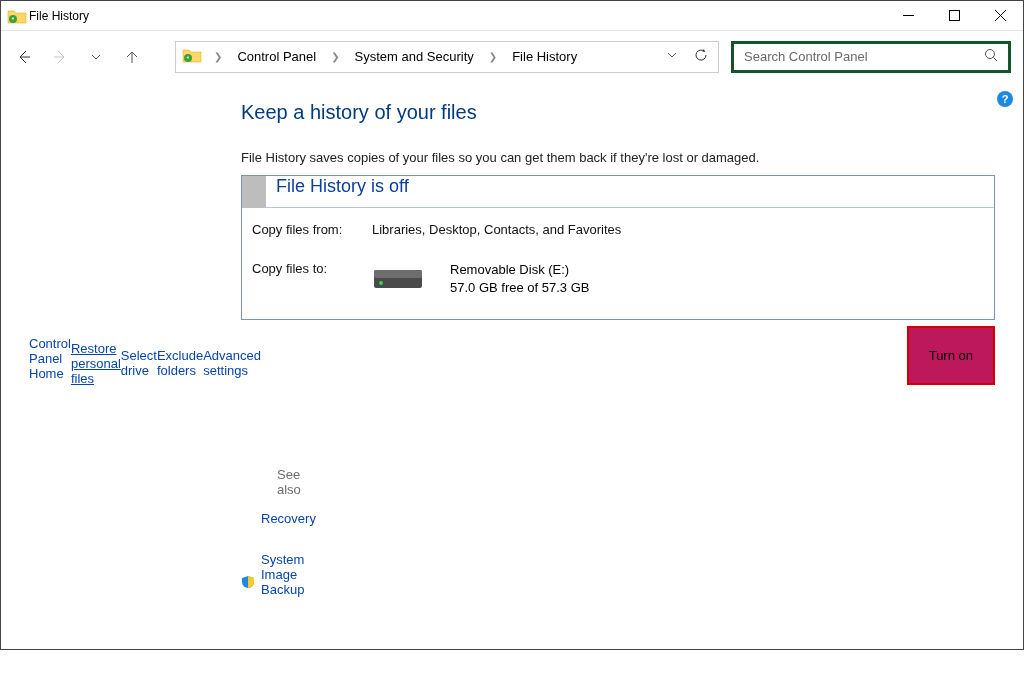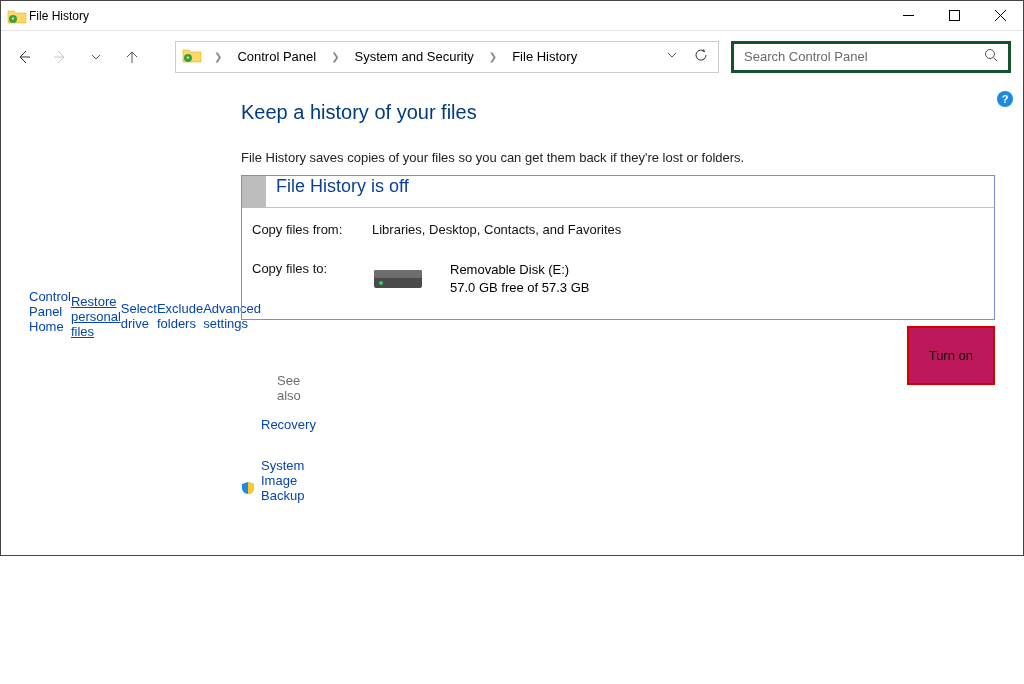--- a/index.html
+++ b/index.html
@@ -1,17 +1,17 @@
 <!DOCTYPE html>
 <html><head>
 <meta charset="utf-8">
 <style>
   * { box-sizing: border-box; margin: 0; padding: 0; }
   html, body { width: 1024px; height: 684px; font-family: "Segoe UI", Arial, sans-serif; font-size: 13px; background: #fff; }
-  .window { width: 1024px; height: 556px; border: 1px solid #444; display: flex; flex-direction: column; background:#fff;}
+  .window { width: 1024px; height: 650px; border: 1px solid #444; display: flex; flex-direction: column; background:#fff;}
   
   .titlebar { height: 30px; display: flex; align-items: center; border-bottom: 1px solid #e5e5e5; }
   .titlebar .app-icon { width: 16px; height: 16px; margin-left: 6px; }
   .titlebar .title { margin-left: 6px; font-size: 12px; color: #000; }
   .titlebar .spacer { flex: 1; }
   .winbtn { width: 46px; height: 30px; display:flex; align-items:center; justify-content:center; }
   .winbtn svg { stroke:#000; }
   
   .toolbar { height: 52px; display:flex; align-items:center; padding: 0 12px; gap: 12px; border-bottom: 1px solid #fff; }
   .navgroup { display:flex; align-items:center; gap: 14px; }
@@ -176,21 +176,21 @@
               <path d="M7 1 L13 3 V7 C13 10 10 13 7 13 Z" fill="#ffca28"></path>
             </svg>
           </span>
           <a href="#">System Image Backup</a>
         </div>
       </div>
     </div>
 
     <div class="main">
       <h1>Keep a history of your files</h1>
-      <div class="subtext">File History saves copies of your files so you can get them back if they're lost or folders.</div>
+      <div class="subtext">File History saves copies of your files so you can get them back if they're lost or damaged.</div>
 
       <div class="status-box">
         <div class="status-head">
           <span class="status-dot"></span>
           <span class="status-title">File History is off</span>
         </div>
         <div class="status-body">
           <div class="row">
             <span class="label">Copy files from:</span>
             <span class="val">Libraries, Desktop, Contacts, and Favorites</span>

